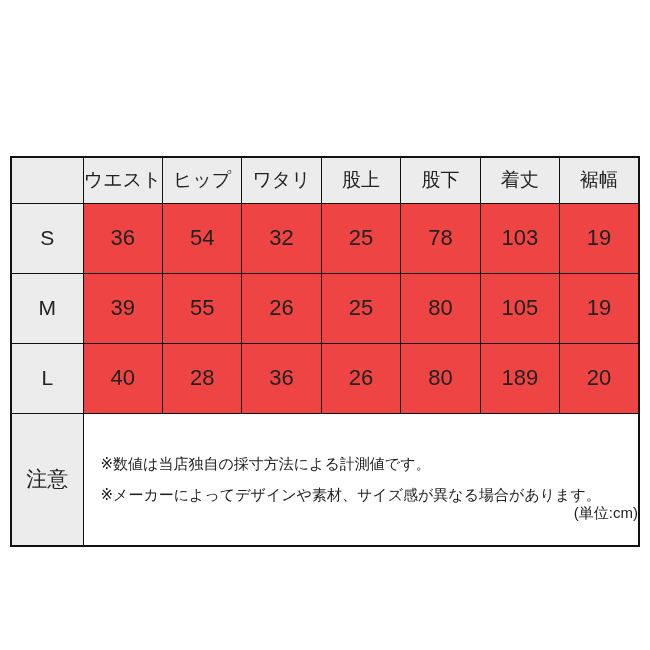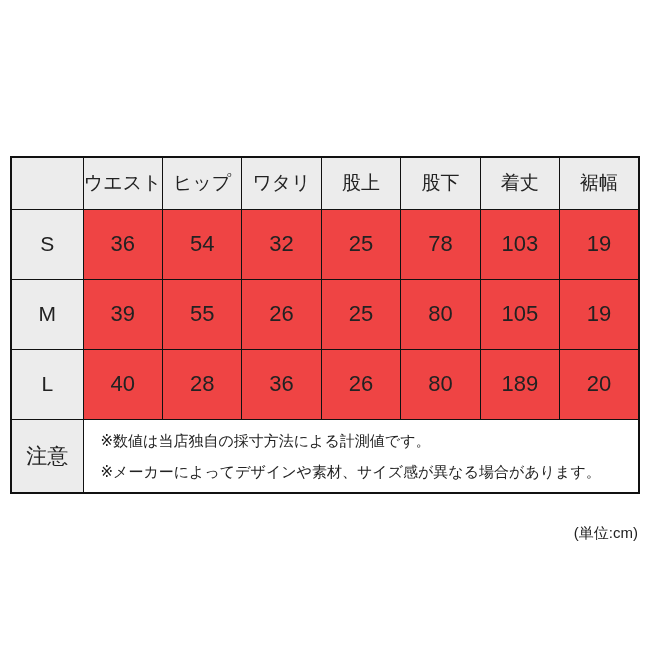--- a/index.html
+++ b/index.html
@@ -29,23 +29,23 @@
     border: 1.5px solid #111111;
     text-align: center;
     vertical-align: middle;
     padding: 0;
     font-weight: 400;
   }
   .size-table {
     border: 2px solid #111111;
   }
   col.label-col { width: 72px; }
-  tr.header-row { height: 52px; }
+  tr.header-row { height: 46px; }
   tr.data-row { height: 70px; }
-  tr.note-row { height: 74px; }
+  tr.note-row { height: 133px; }
   .header-cell, .label-cell {
     background: #ececec;
   }
   .header-cell {
     font-size: 19px;
     letter-spacing: 0px;
   }
   .label-cell {
     font-size: 21px;
   }
@@ -57,21 +57,21 @@
     text-align: left !important;
     font-size: 15px;
     line-height: 31px;
     padding-left: 17px !important;
     padding-right: 6px !important;
     background: #ffffff;
   }
   .unit-note {
     position: absolute;
     right: 12px;
-    top: 524px;
+    top: 504px;
     font-size: 15px;
     text-align: left;
     color: #222222;
   }
 </style>
 </head>
 <body>
 
 <div class="canvas">
 

